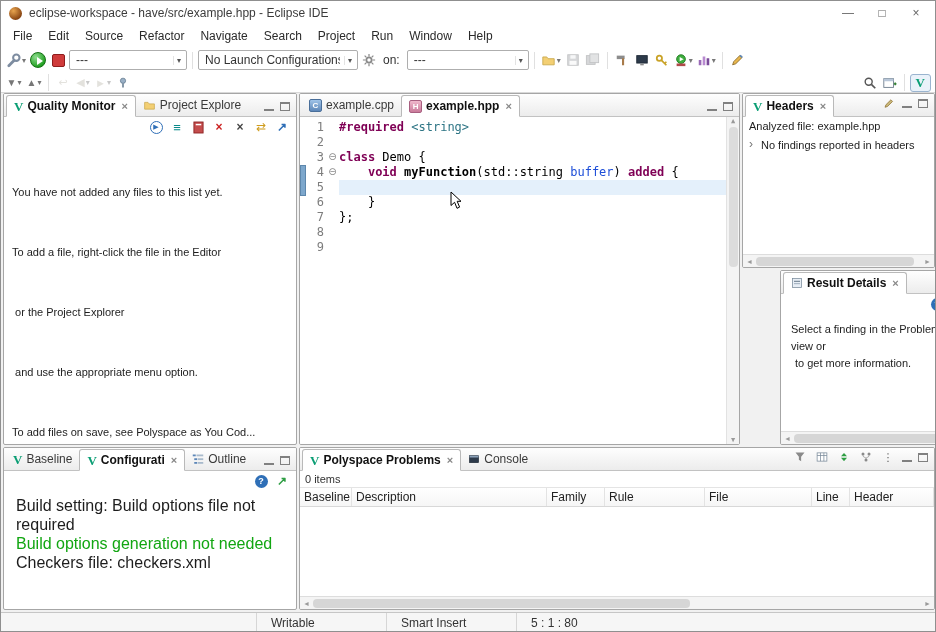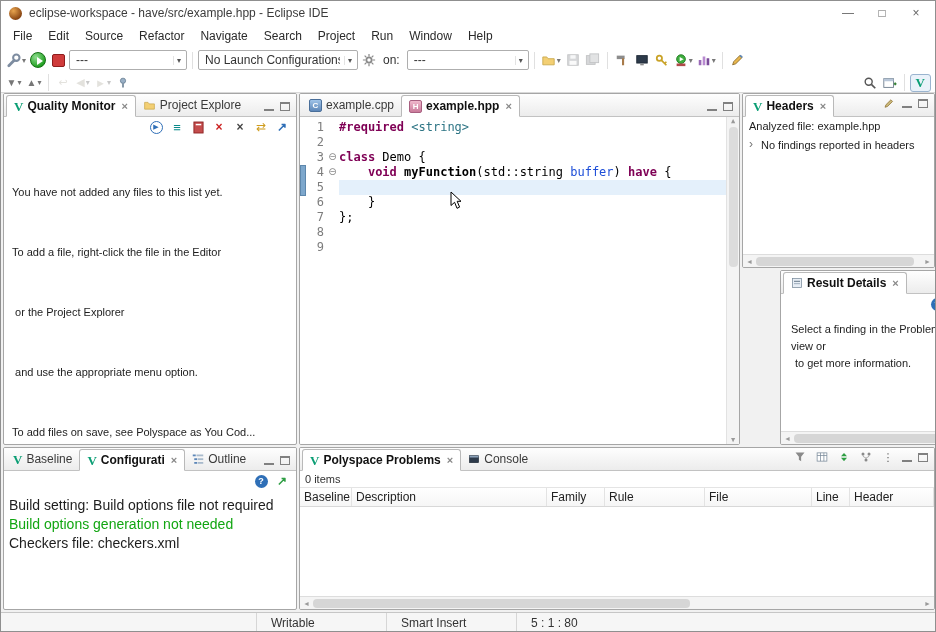--- a/index.html
+++ b/index.html
@@ -369,21 +369,21 @@
             <span class="ltxt"></span>
           </div>
           <div class="code-row">
             <span class="lnum">3</span>
             <span class="fold">⊖</span>
             <span class="ltxt"><span class="tk-keyword">class</span><span class="tk-plain"> Demo {</span></span>
           </div>
           <div class="code-row">
             <span class="lnum">4</span>
             <span class="fold">⊖</span>
-            <span class="ltxt"><span class="tk-plain">    </span><span class="tk-keyword">void</span><span class="tk-plain"> </span><span class="tk-function">myFunction</span><span class="tk-plain">(std::string </span><span class="tk-param">buffer</span><span class="tk-plain">) </span><span class="tk-keyword">have</span><span class="tk-plain"> {</span></span>
+            <span class="ltxt"><span class="tk-plain">    </span><span class="tk-keyword">void</span><span class="tk-plain"> </span><span class="tk-function">myFunction</span><span class="tk-plain">(std::string </span><span class="tk-param">buffer</span><span class="tk-plain">) </span><span class="tk-keyword">added</span><span class="tk-plain"> {</span></span>
           </div>
           <div class="code-row cur">
             <span class="lnum">5</span>
             <span class="fold"></span>
             <span class="ltxt"></span>
           </div>
           <div class="code-row">
             <span class="lnum">6</span>
             <span class="fold"></span>
             <span class="ltxt"><span class="tk-plain">    }</span></span>
@@ -518,21 +518,21 @@
       </span>
     </div>
     <div class="viewbar">
       <span class="vic">
           <span class="help-ic">?</span>
         </span>
       <span class="vic">
           <span class="exp-blue" style="color:#2f9e44">↗</span>
         </span>
     </div>
-    <div style="flex:1;padding:6px 5px;font-size:14px;color:#1d1d1d;line-height:19px">
+    <div style="flex:1;padding:6px 12px;font-size:16px;color:#1d1d1d;line-height:19px">
       <div>Build setting: Build options file not required</div>
       <div class="green-line">Build options generation not needed</div>
       <div>Checkers file: checkers.xml</div>
     </div>
   </div>
 
   <div class="panel p-problems">
     <div class="tabbar">
       <span class="tab active">
         <span class="v-ic">V</span>

